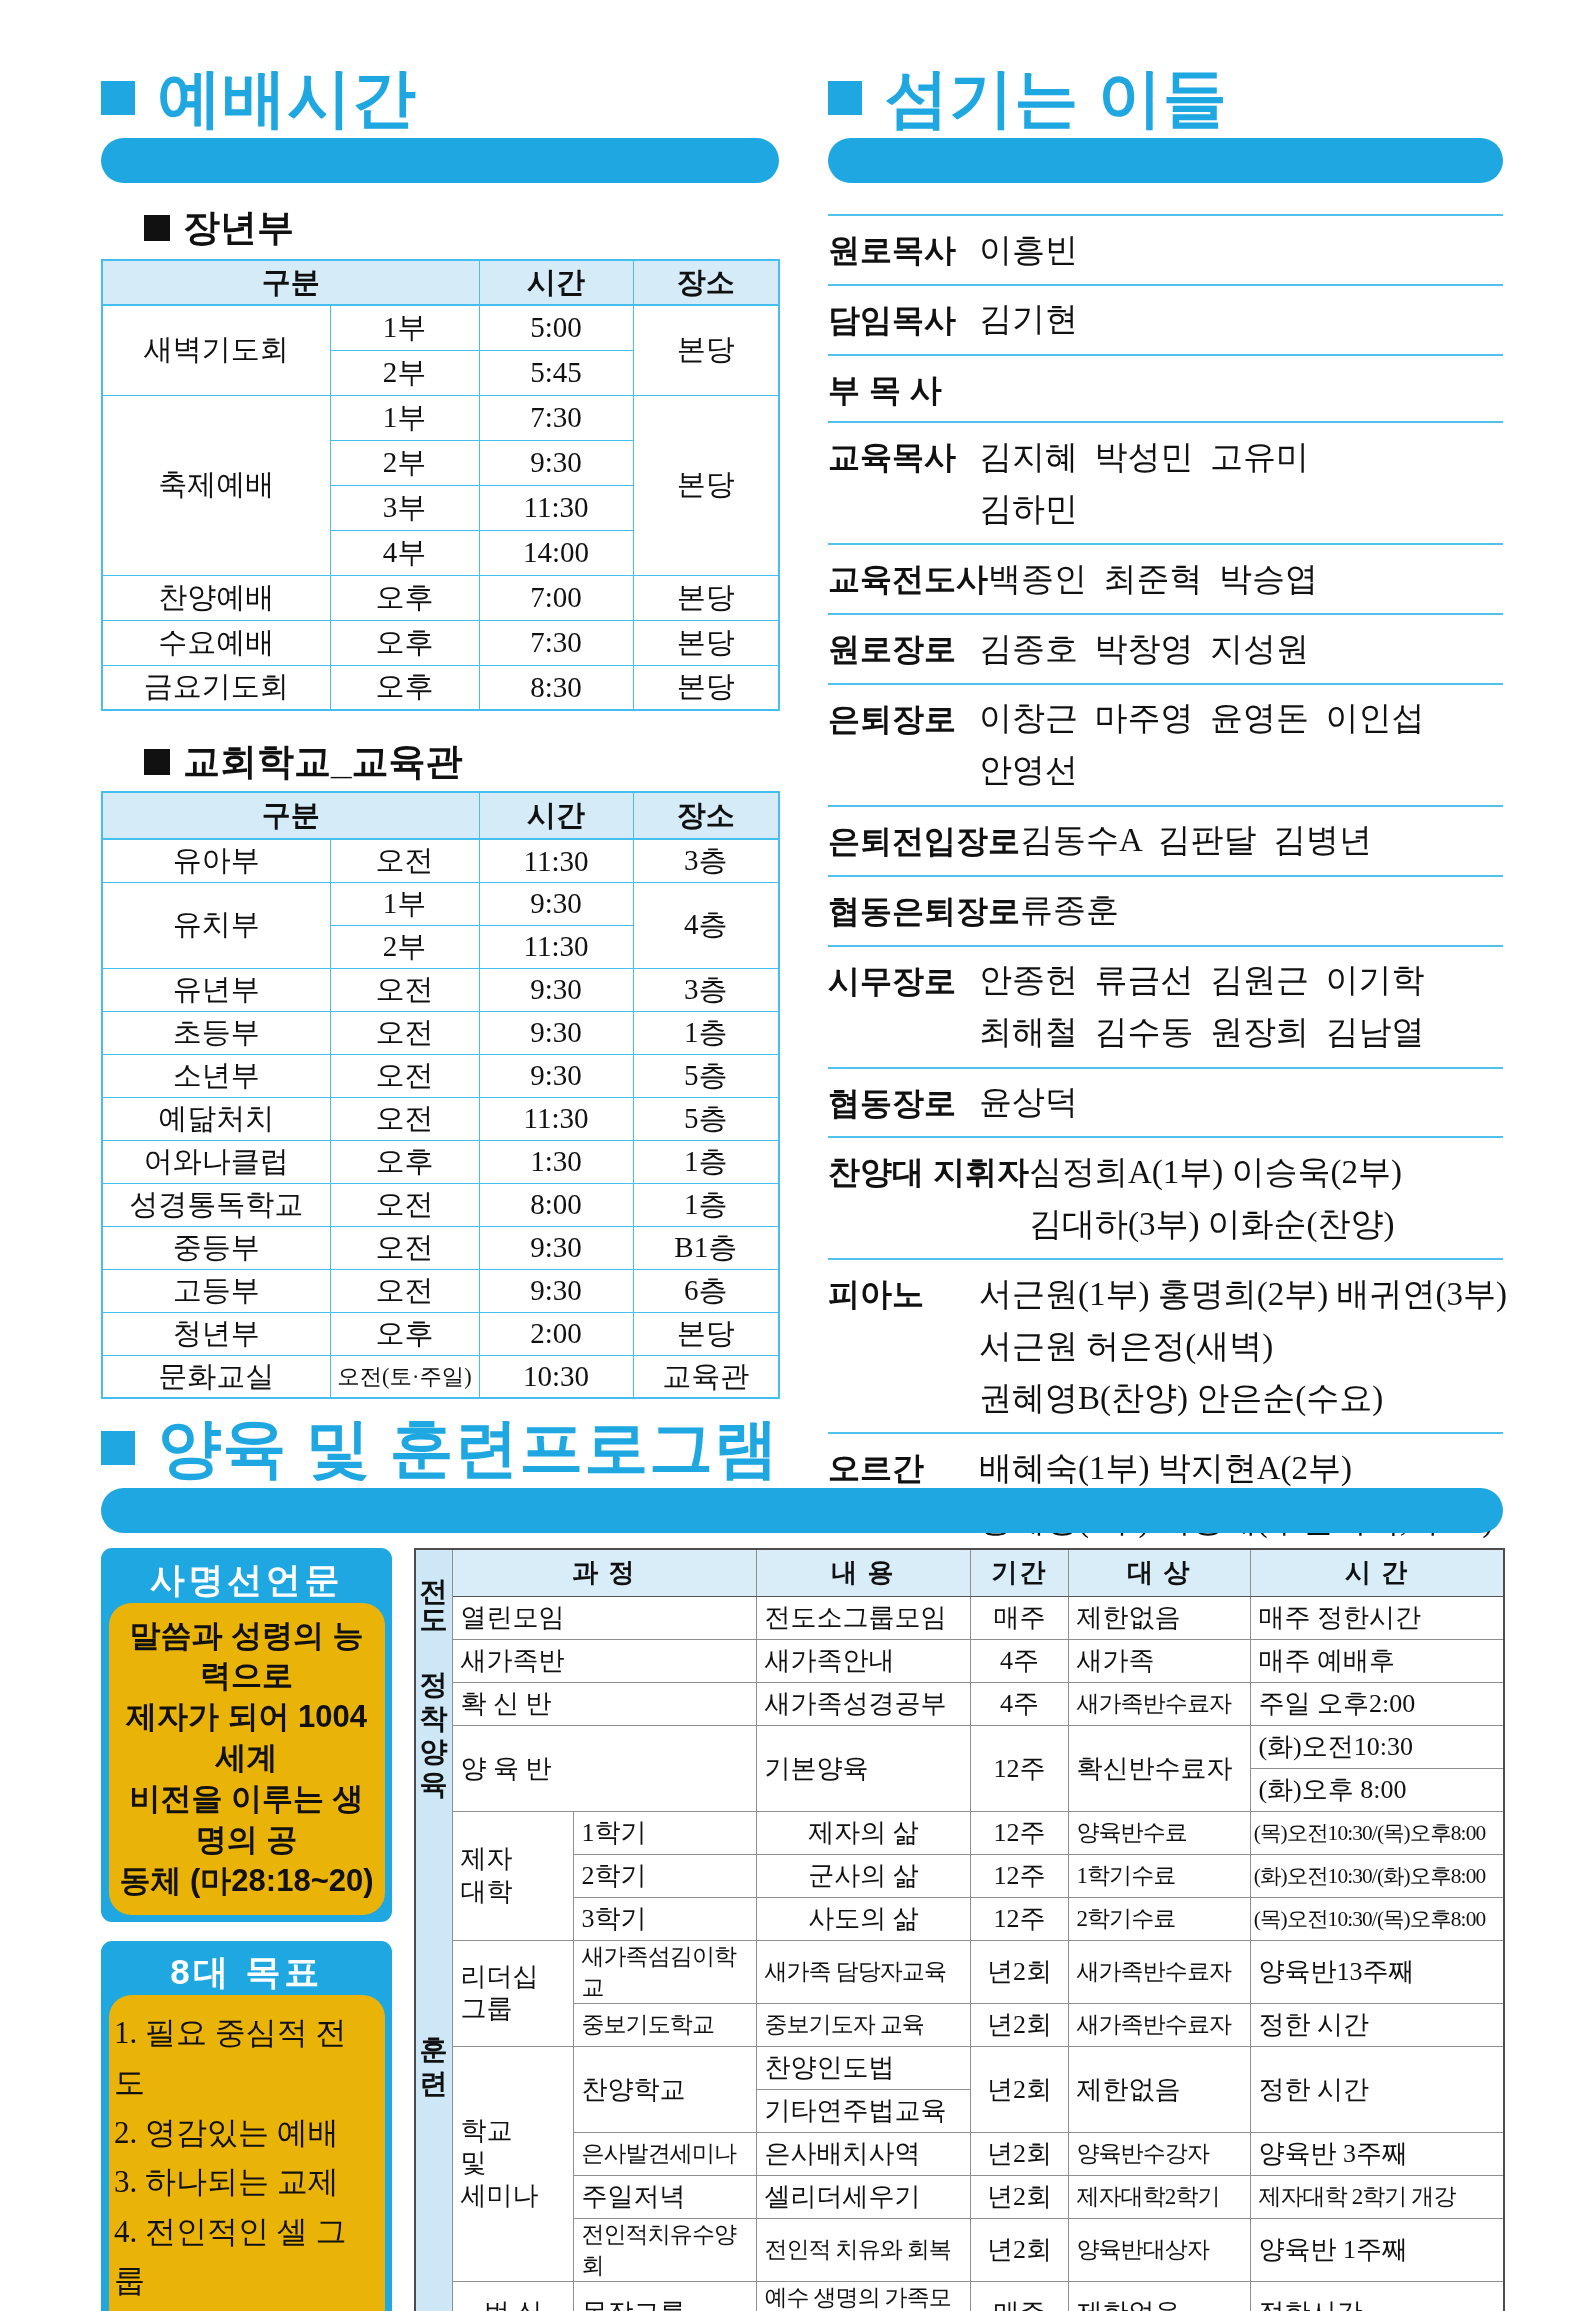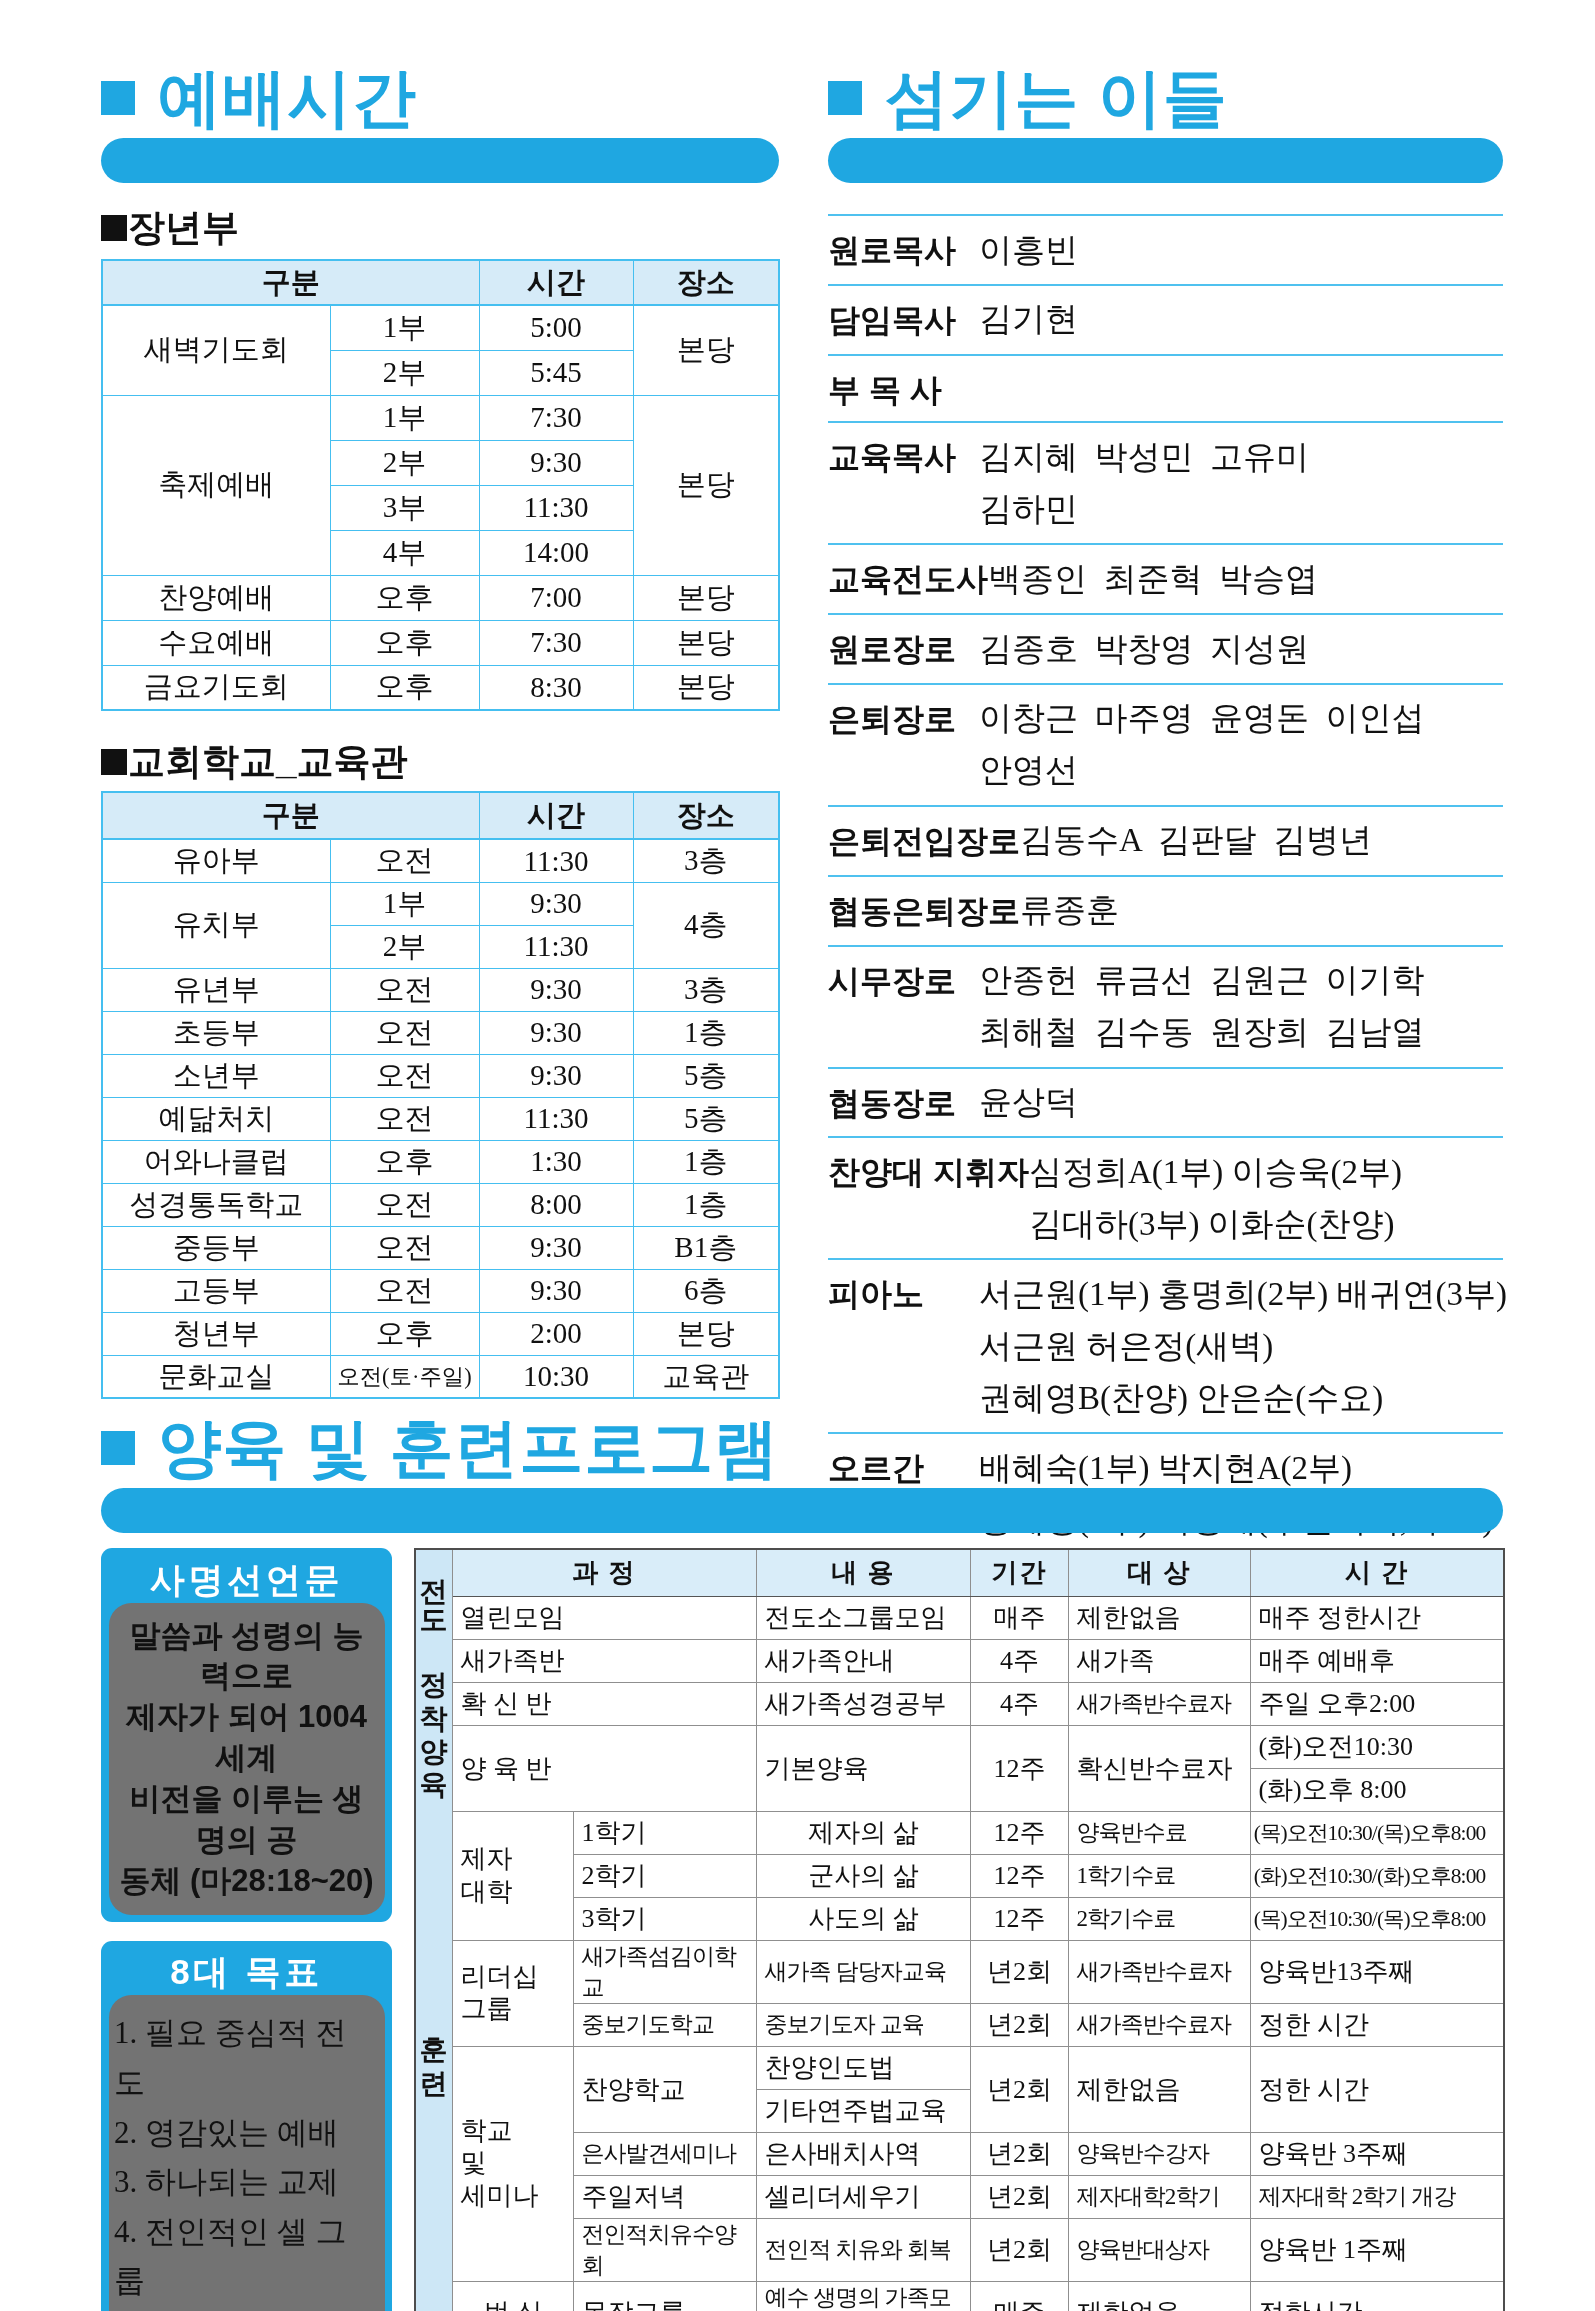--- a/index.html
+++ b/index.html
@@ -6,23 +6,23 @@
   .page{position:relative;width:1596px;height:2312px;background:#fff;color:#111;
         font-family:"Liberation Serif",serif;overflow:hidden;}
 
   
   .sec-title{display:flex;align-items:center;gap:22.4px;height:54px;
              font-family:"Liberation Sans",sans-serif;font-weight:bold;
              font-size:64px;letter-spacing:0.9px;color:#1fa7e1;}
   .sq{width:34px;height:34px;background:#1fa7e1;flex:0 0 auto;}
   .bar{height:45px;border-radius:24px;background:#1fa7e1;margin-top:13px;}
 
-  .sub-title{display:flex;align-items:center;gap:1px;height:41px;
+  .sub-title{display:flex;align-items:center;gap:13px;height:41px;
              font-family:"Liberation Sans",sans-serif;font-weight:bold;
-             font-size:37px;color:#111;}
+             font-size:37px;color:#111;margin-left:43px;}
   .sq-b{width:26px;height:26px;background:#111;flex:0 0 auto;}
 
   
   .col-left{position:absolute;left:101px;top:71px;width:678px;}
   .col-right{position:absolute;left:828px;top:71px;width:675px;}
   .bottom{position:absolute;left:101px;top:1421px;width:1402px;}
 
   
   table{border-collapse:collapse;table-layout:fixed;}
   .wt{width:678px;font-size:29px;text-align:center;border:2.8px solid #45bff0;padding-left:25px;}
@@ -46,21 +46,21 @@
   .names{flex:1;font-size:33px;line-height:52px;}
   .nline{white-space:pre;}
 
   
   .bottom-body{display:flex;gap:22.4px;margin-top:15px;align-items:flex-start;}
   .aside{width:291px;flex:0 0 auto;}
   .box{background:#1fa7e1;border-radius:11px;padding:7.5px;}
   .box + .box{margin-top:18.6px;}
   .box-title{color:#fff;text-align:center;font-family:"Liberation Sans",sans-serif;
              font-weight:bold;font-size:35px;line-height:47px;letter-spacing:3.7px;}
-  .box-inner{background:#737373;border-radius:22.4px;padding:13px 9.3px;}
+  .box-inner{background:#eab308;border-radius:22.4px;padding:13px 9.3px;}
   .mission-text{font-family:"Liberation Sans",sans-serif;font-weight:bold;
                 font-size:31px;line-height:1.32;text-align:center;white-space:pre-line;}
   .goals-list{font-size:31px;line-height:1.6;padding-left:5.6px;}
 
   
   .t3{width:1089px;font-size:26px;border:2.8px solid #4d4d4d;background:#fff;}
   .t3 td{border:0.9px solid #8f8f8f;padding:0 7.5px;overflow:hidden;}
   .t3 tr{height:43px;}
   .t3 tr.hd{height:47px;}
   .t3 .hd td{background:#d9edf9;border-bottom:1.9px solid #555;

